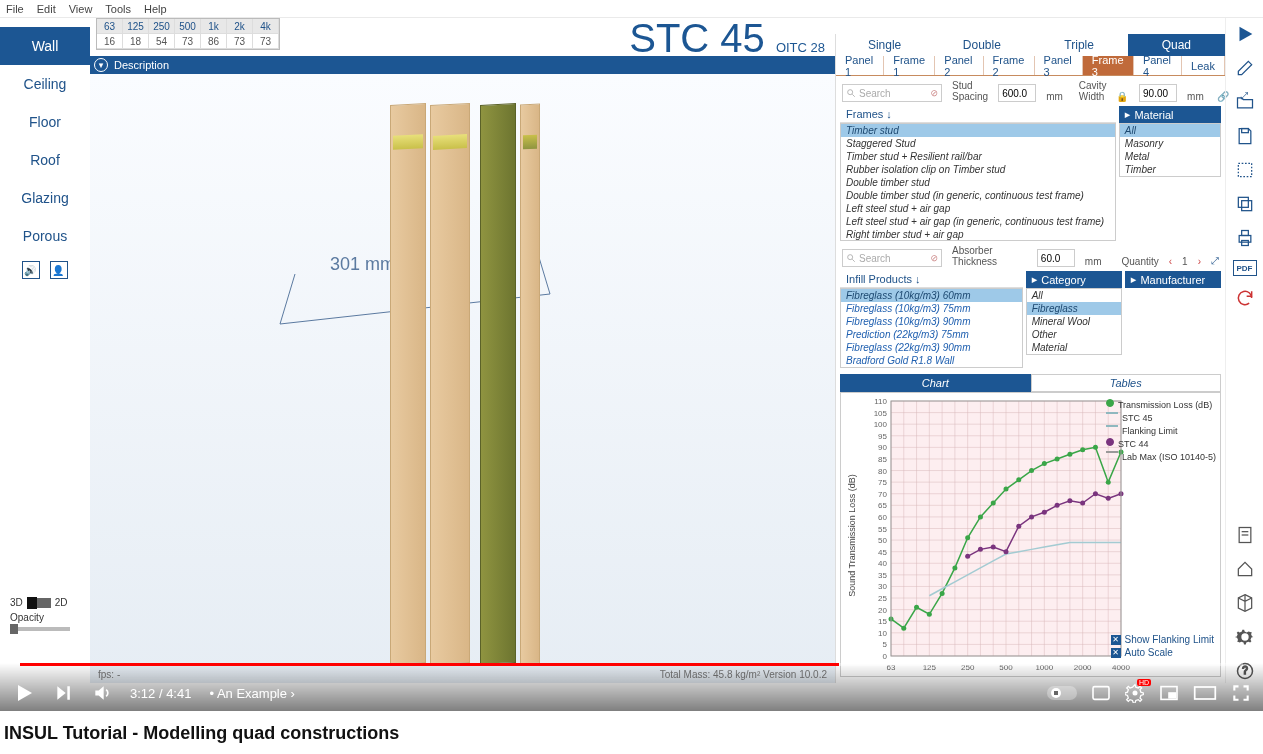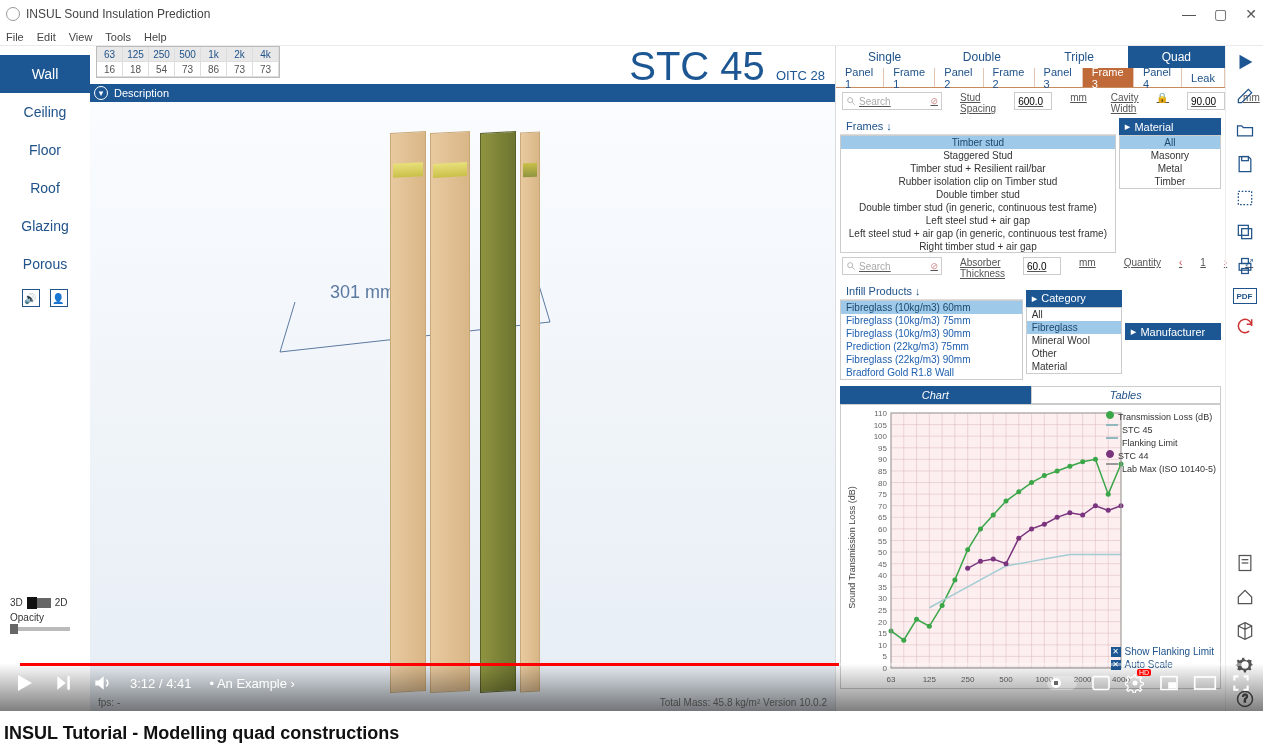--- a/index.html
+++ b/index.html
@@ -40,42 +40,42 @@
 .dim{position:absolute;left:240px;top:180px;font-size:18px;color:#5b7aa0;}
 .wall{position:absolute;left:300px;top:30px;width:200px;height:560px;}
 .panel{position:absolute;top:0;bottom:0;width:36px;background:linear-gradient(90deg,#e8caa0,#d9b687);border:1px solid #c9a877;transform:skewY(-3deg);}
 .panel.p1{left:0;}
 .panel.p2{left:40px;width:40px;}
 .panel.p3{left:90px;width:36px;background:linear-gradient(90deg,#8f9440,#6d7530);border-color:#5b6228;}
 .panel.p4{left:130px;width:20px;}
 .innerbar{position:absolute;top:30px;height:14px;left:2px;right:2px;background:linear-gradient(#e8e07a,#c9c04a);}
 .footer{position:absolute;left:4px;right:4px;bottom:0;height:14px;font-size:10px;color:#777;display:flex;justify-content:space-between;padding:0 4px;}
 
-.rightpane{width:390px;border-left:1px solid #ddd;display:flex;flex-direction:column;}
+.rightpane{width:390px;border-left:1px solid #ddd;display:flex;flex-direction:column;margin-top:16px;}
 .con-tabs{display:flex;font-size:12px;height:22px;}
 .con-tabs .t{flex:1;display:flex;align-items:center;justify-content:center;color:#20538a;cursor:pointer;}
 .con-tabs .t.active{background:#1c5693;color:#fff;}
 .sub-tabs{display:flex;font-size:11px;height:20px;border-bottom:1px solid #c78b5e;}
 .sub-tabs .t{padding:0 9px;color:#20538a;display:flex;align-items:center;border-right:1px solid #e3c5b2;cursor:pointer;position:relative;}
 .sub-tabs .t.active{background:#c06a3a;color:#fff;}
-.paramrow{display:flex;align-items:flex-start;padding:4px 6px;gap:18px;font-size:10px;color:#555;text-decoration:underline;}
+.paramrow{display:flex;align-items:flex-end;padding:4px 6px;gap:10px;font-size:10px;color:#555;}
 .search{display:flex;align-items:center;border:1px solid #ccc;height:18px;padding:0 3px;color:#aaa;flex:0 0 100px;}
 .search svg{width:10px;height:10px;margin-right:3px;}
 .inp{border:1px solid #ccc;height:18px;width:38px;font-size:10px;padding:0 3px;}
 .lock{color:#20538a;font-size:10px;}
 .smallhdr{background:#1c5693;color:#fff;font-size:11px;height:17px;display:flex;align-items:center;padding-left:6px;}
-.listbox{border:1px solid #ccc;font-size:10px;max-height:118px;overflow-y:auto;}
+.listbox{border:1px solid #ccc;font-size:10px;max-height:118px;overflow-y:auto;font-style:italic;}
 .listbox .li{padding:1px 5px;cursor:default;}
 .listbox .li.sel{background:#9ec9e8;color:#1c4870;}
 .listbox .li.blue{color:#2060b0;}
 .listbox::-webkit-scrollbar{width:12px;}
 .listbox::-webkit-scrollbar-track{background:#eee;}
 .listbox::-webkit-scrollbar-thumb{background:#c5c5c5;}
 .twocol{display:flex;gap:3px;}
-.twocol .col{flex:1;display:flex;flex-direction:column;text-align:center;}
+.twocol .col{flex:1;display:flex;flex-direction:column;}
 .threecol{display:flex;gap:3px;}
 .threecol .colL{flex:1.9;display:flex;flex-direction:column;}
 .threecol .colM,.threecol .colR{flex:1;display:flex;flex-direction:column;}
 
 .charttabs{display:flex;margin-top:6px;}
 .charttabs .t{flex:1;height:18px;display:flex;align-items:center;justify-content:center;font-size:11px;color:#20538a;border:1px solid #ccc;cursor:pointer;}
 .charttabs .t.active{background:#1c5693;color:#fff;border-color:#1c5693;}
 .chartarea{border:1px solid #ccc;height:285px;position:relative;background:#fff;}
 .chartsvg{position:absolute;left:0;top:0;}
 .legend{position:absolute;right:4px;top:6px;font-size:9px;line-height:13px;}
@@ -87,40 +87,31 @@
 
 .righttools{width:38px;border-left:1px solid #eee;display:flex;flex-direction:column;align-items:center;padding-top:4px;gap:10px;}
 .righttools .tbtn{width:24px;height:24px;color:#20538a;display:flex;align-items:center;justify-content:center;cursor:pointer;}
 .righttools .play{color:#1c5693;}
 .righttools .spacer{flex:1;}
 .righttools .gear{color:#555;}
 
 .ytbar{position:absolute;left:0;right:0;bottom:0;height:48px;background:linear-gradient(transparent,rgba(0,0,0,.5));}
 .progress{position:absolute;left:20px;right:20px;top:0;height:3px;background:rgba(255,255,255,.4);}
 .progress .fill{height:100%;background:#ff0000;width:67%;}
-.controls{position:absolute;left:12px;right:12px;bottom:16px;display:flex;align-items:center;color:#fff;font-size:13px;gap:18px;}
+.controls{position:absolute;left:12px;right:12px;bottom:6px;display:flex;align-items:center;color:#fff;font-size:13px;gap:18px;}
 .controls .r{margin-left:auto;display:flex;gap:14px;align-items:center;}
 .ybtn{cursor:pointer;display:flex;align-items:center;}
 .vtitle{padding:12px 4px;font-size:18px;font-weight:700;color:#111;}
 </style>
 </head>
 <body>
 
 <div class="video">
 <div class="app">
 
-  <div class="titlebar">
-    <div class="logo"></div>
-    <span>INSUL Sound Insulation Prediction</span>
-    <div class="wbtns">
-      <span>—</span>
-      <span>▢</span>
-      <span>✕</span>
-    </div>
-  </div>
 
   <div class="menubar">
     <span>File</span>
     <span>Edit</span>
     <span>View</span>
     <span>Tools</span>
     <span>Help</span>
   </div>
 
   <div class="main">
@@ -287,21 +278,21 @@
         <span style="margin-left:auto;">Absorber Thickness</span>
         <input class="inp" value="60.0" style="">
         <span>mm</span>
         <span style="margin-left:10px;">Quantity</span>
         <span style="color:#c44;cursor:pointer;">‹</span>
         <span>1</span>
         <span style="color:#c44;cursor:pointer;">›</span>
         <span class="lock">⤢</span>
       </div>
 
-      <div class="threecol" style="padding:0 4px;align-items:center;">
+      <div class="threecol" style="padding:0 4px;">
         <div class="colL">
           <div class="smallhdr" style="background:transparent;color:#20538a;border-bottom:1px solid #ddd;">Infill Products  ↓</div>
           <div class="listbox" id="infill-list" style="max-height:100px;">
                 <div class="li sel">Fibreglass (10kg/m3) 60mm</div>
                 <div class="li blue">Fibreglass (10kg/m3) 75mm</div>
                 <div class="li blue">Fibreglass (10kg/m3) 90mm</div>
                 <div class="li blue">Prediction (22kg/m3) 75mm</div>
                 <div class="li blue">Fibreglass (22kg/m3) 90mm</div>
                 <div class="li blue">Bradford Gold R1.8 Wall</div>
               </div>

